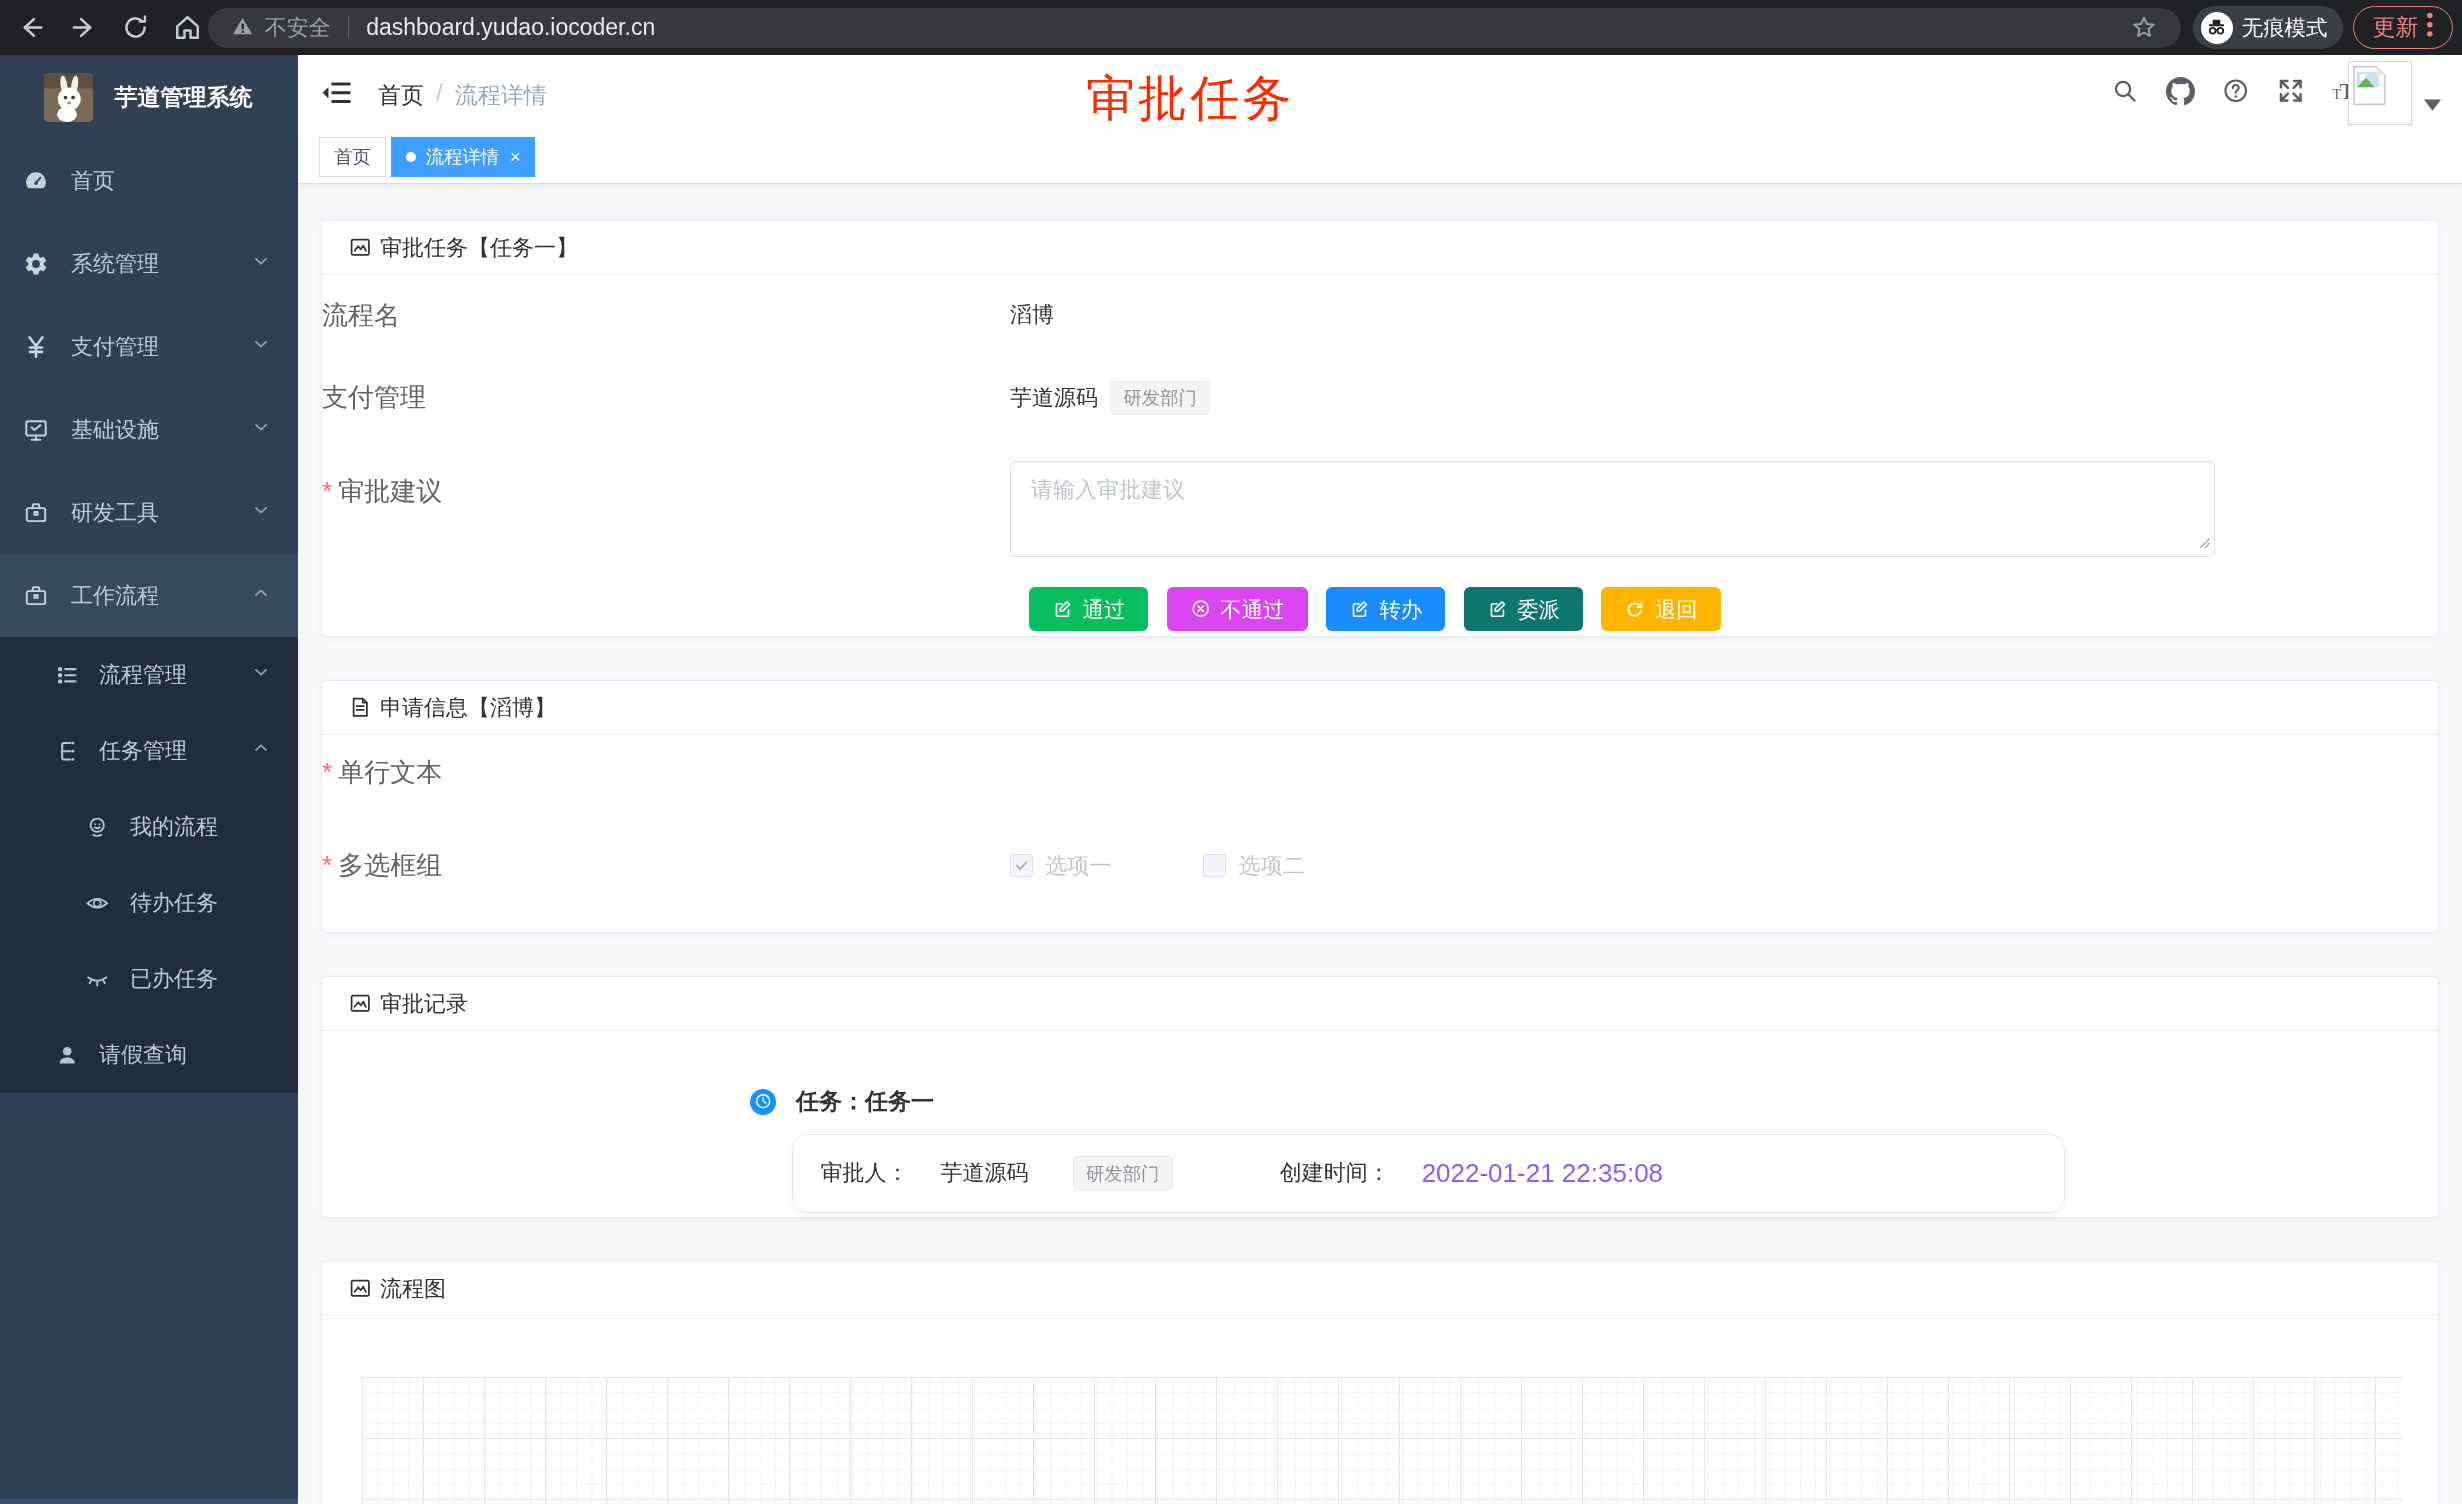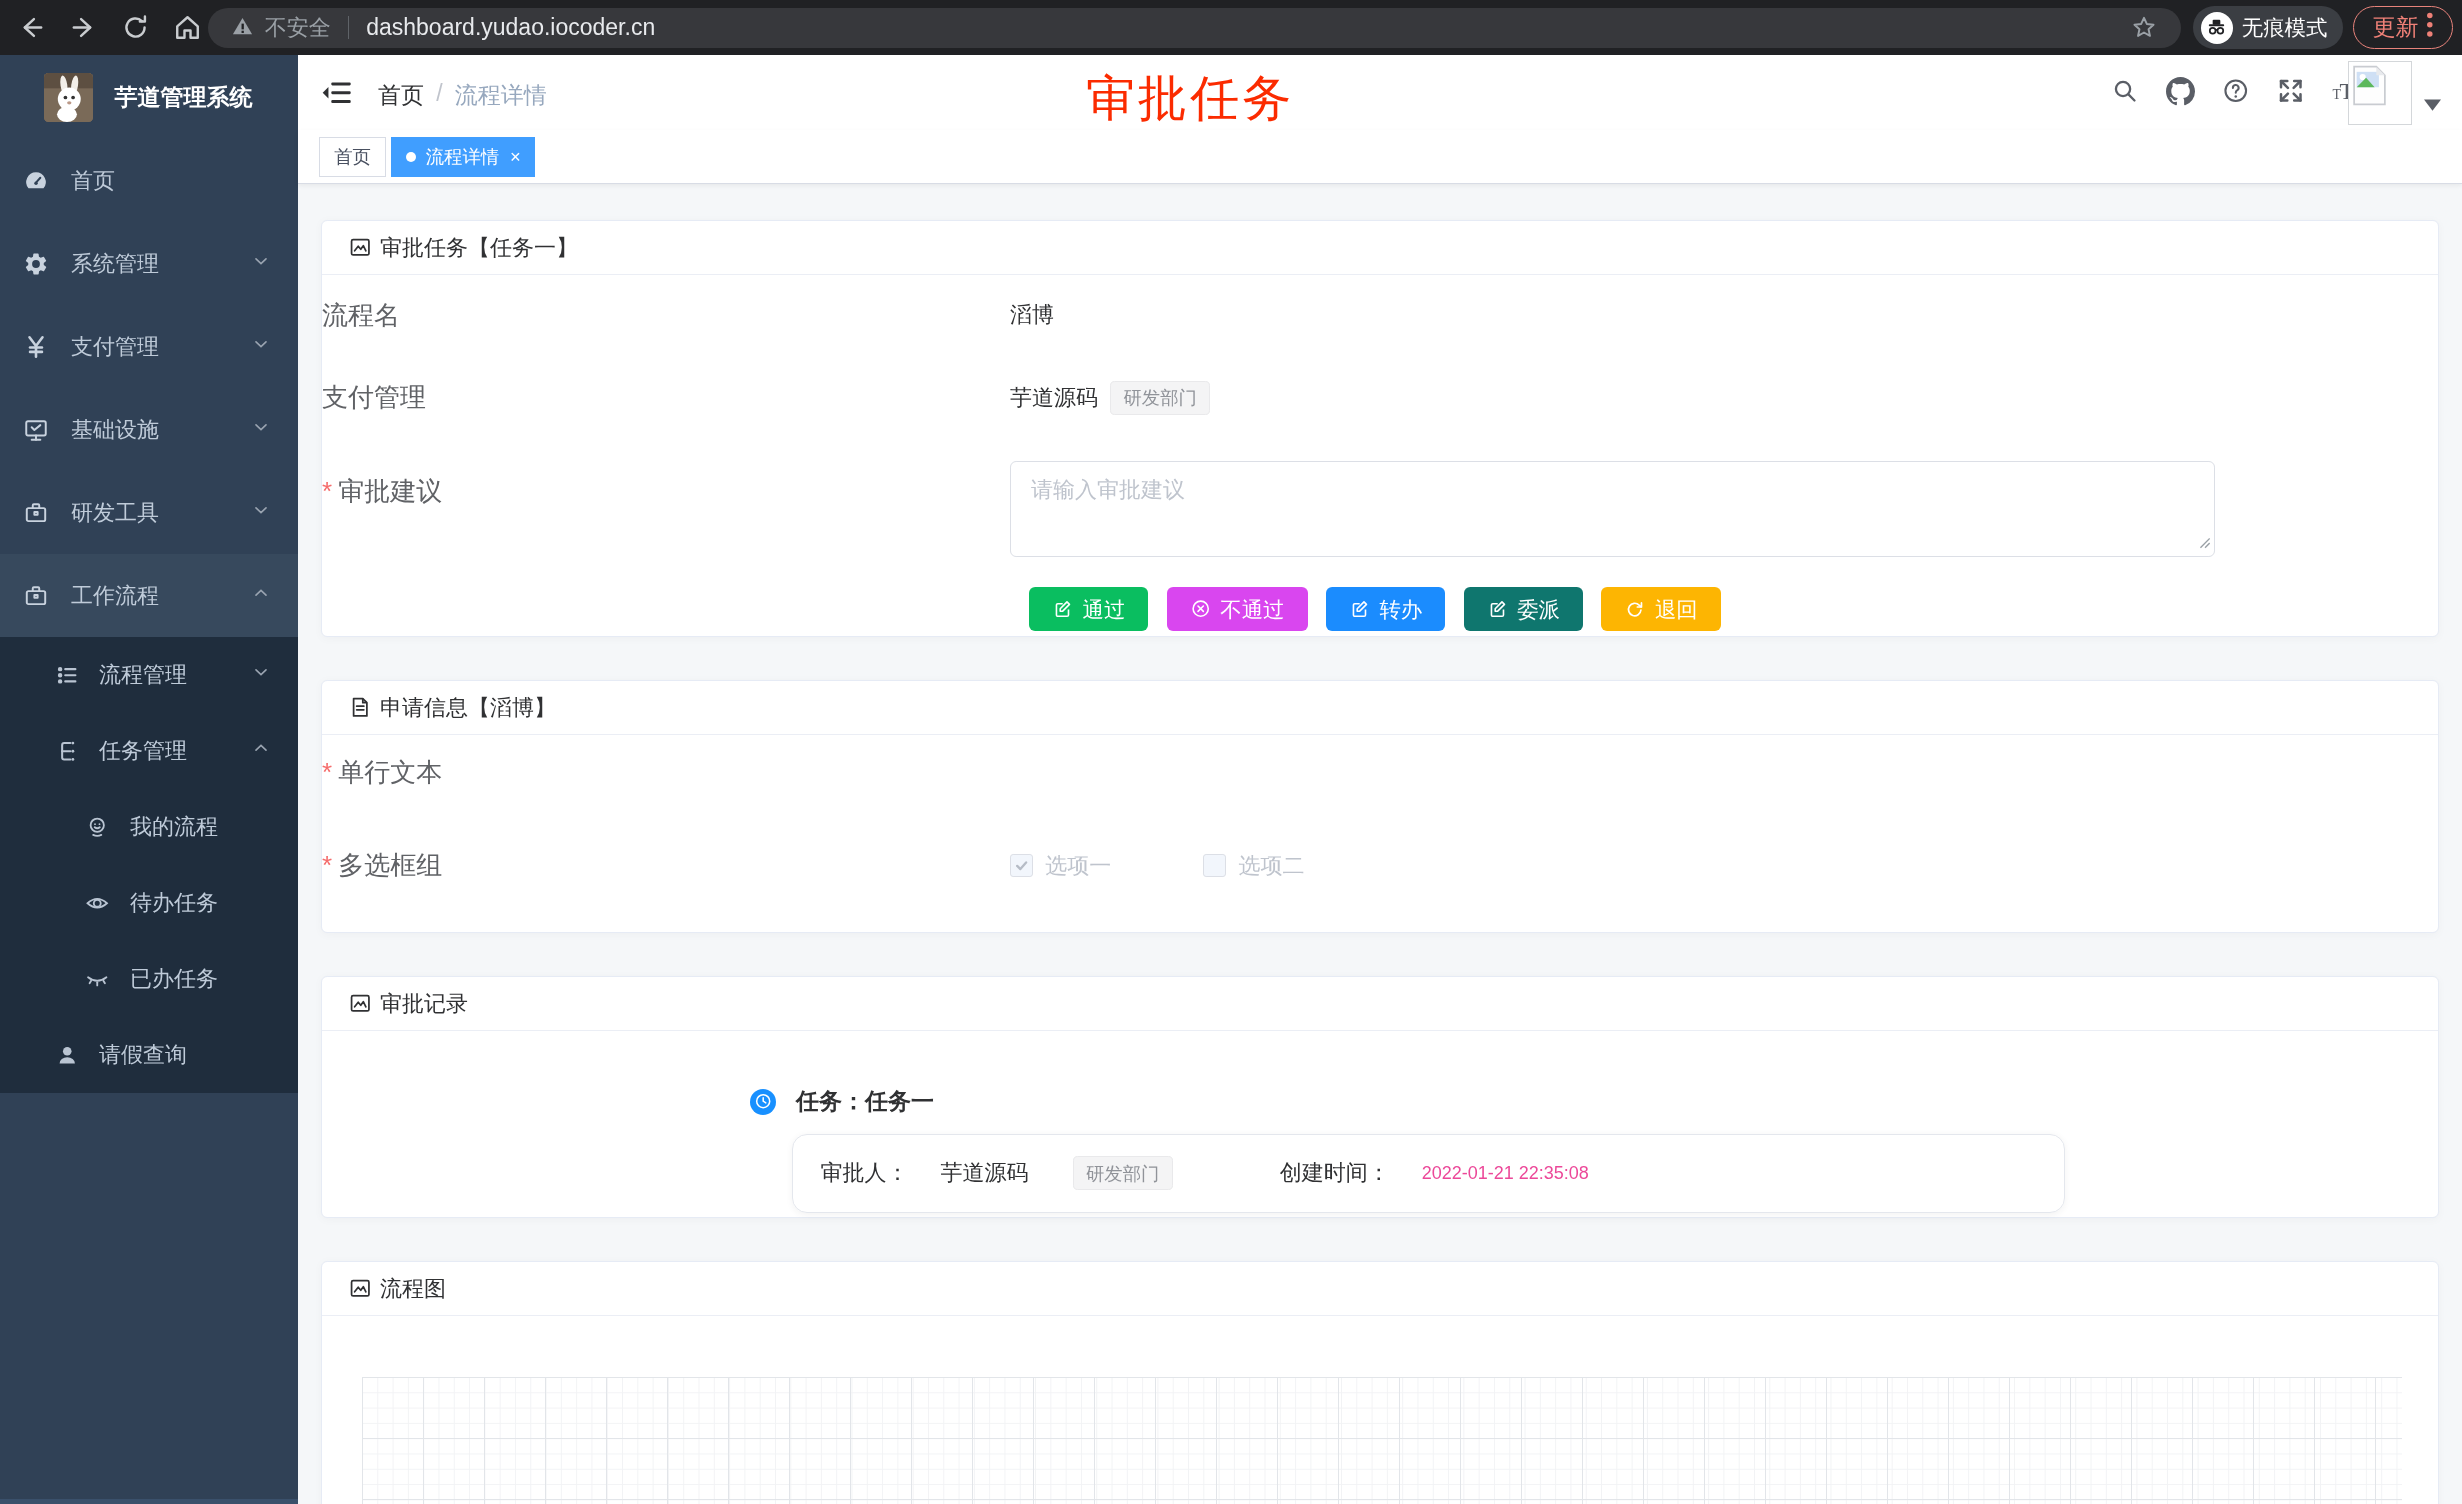--- a/index.html
+++ b/index.html
@@ -103,21 +103,21 @@
     background:#f2f6fc; display:flex; align-items:center; justify-content:center; }
   .cb-label { font-size:22px; color:#bfc4cd; margin-left:12.2px; }
 
   .tl-row { display:flex; align-items:center; margin-left:428px; }
   .tl-dot { width:26px; height:26px; border-radius:50%; background:#1890ff;
     display:flex; align-items:center; justify-content:center; flex:none; }
   .tl-title { font-size:23px; font-weight:bold; color:#303133; margin-left:20px; }
   .record-box { margin:17px 0 0 470px; width:1273px; border:1.5px solid #e4e7ed; border-radius:15px;
     box-shadow:0 1.5px 7.6px rgba(0,0,0,.05); padding:21.4px 27.5px; display:flex; align-items:center;gap:32px; }
   .rec-label { font-size:22px; color:#303133; }
-  .rec-time { font-size:18px; color:#ec4899; }
+  .rec-time { font-size:26px; color:#8b5cf6; }
   .rec-gap { width:43px; }
 
   .bpmn-grid { margin:61px 0 0 40px; width:2040px; height:321px; background-color:#ffffff;
     background-image:
       linear-gradient(90deg,#e2e5e9 0.8px,transparent 0.8px),
       linear-gradient(#e2e5e9 0.8px,transparent 0.8px),
       linear-gradient(90deg,#f2f3f5 0.8px,transparent 0.8px),
       linear-gradient(#f2f3f5 0.8px,transparent 0.8px);
     background-size:61px 61px,61px 61px,15.3px 15.3px,15.3px 15.3px; }
 </style>

